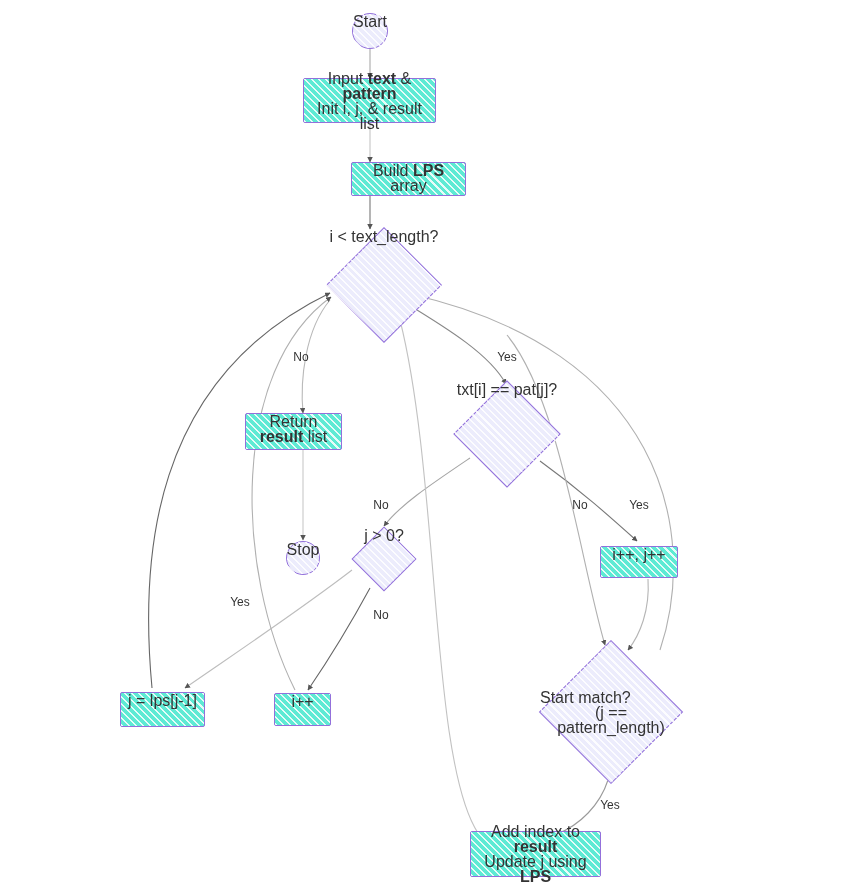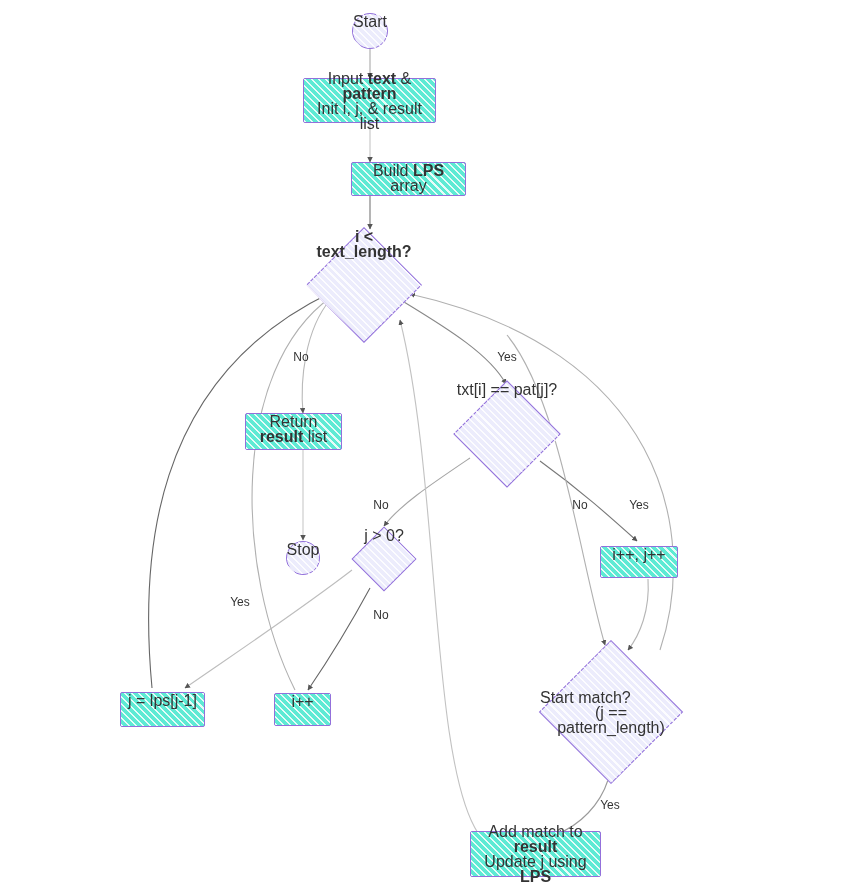--- a/index.html
+++ b/index.html
@@ -145,21 +145,21 @@
   <div class="hatch"></div>
   <span class="lbl"><span>Input </span><b>text</b><span> &amp; </span><b>pattern</b></span>
   <span class="lbl">Init i, j, &amp; result list</span>
 </div>
 
 <div class="node rect" style="left:312px; top:162px; width:115px; height:34px;margin-left:39px;">
   <div class="hatch"></div>
   <span class="lbl"><span>Build </span><b>LPS</b><span> array</span></span>
 </div>
 
-<div class="node diamond" style="left:305px; top:229px; width:118px; height:112px;font-weight:bold;">
+<div class="node diamond" style="left:325px; top:229px; width:118px; height:112px;">
   <div class="dshape" style="width:80px; height:80px;"></div>
   <div class="hatch" style="clip-path:polygon(50% 0,100% 50%,50% 100%,0 50%);"></div>
   <span class="lbl">i &lt; text_length?</span>
 </div>
 
 <div class="node rect" style="left:245px; top:413px; width:97px; height:37px;">
   <div class="hatch"></div>
   <span class="lbl"><span>Return </span><b>result</b><span> list</span></span>
 </div>
 
@@ -197,21 +197,21 @@
 
 <div class="node diamond" style="left:536px; top:641px; width:150px; height:142px; flex-direction:column;">
   <div class="dshape" style="width:100px; height:100px;"></div>
   <div class="hatch" style="clip-path:polygon(50% 0,100% 50%,50% 100%,0 50%);"></div>
   <span class="lbl">Start match?</span>
   <span class="lbl">(j == pattern_length)</span>
 </div>
 
 <div class="node rect" style="left:470px; top:831px; width:131px; height:46px; flex-direction:column;">
   <div class="hatch"></div>
-  <span class="lbl"><span>Add match to </span><b>result</b></span>
+  <span class="lbl"><span>Add index to </span><b>result</b></span>
   <span class="lbl"><span>Update j using </span><b>LPS</b></span>
 </div>
 
 <span class="edge-label" style="left:301px; top:357px;">No</span>
 <span class="edge-label" style="left:507px; top:357px;">Yes</span>
 <span class="edge-label" style="left:381px; top:505px;">No</span>
 <span class="edge-label" style="left:580px; top:505px;">No</span>
 <span class="edge-label" style="left:639px; top:505px;">Yes</span>
 <span class="edge-label" style="left:240px; top:602px;">Yes</span>
 <span class="edge-label" style="left:381px; top:615px;">No</span>

